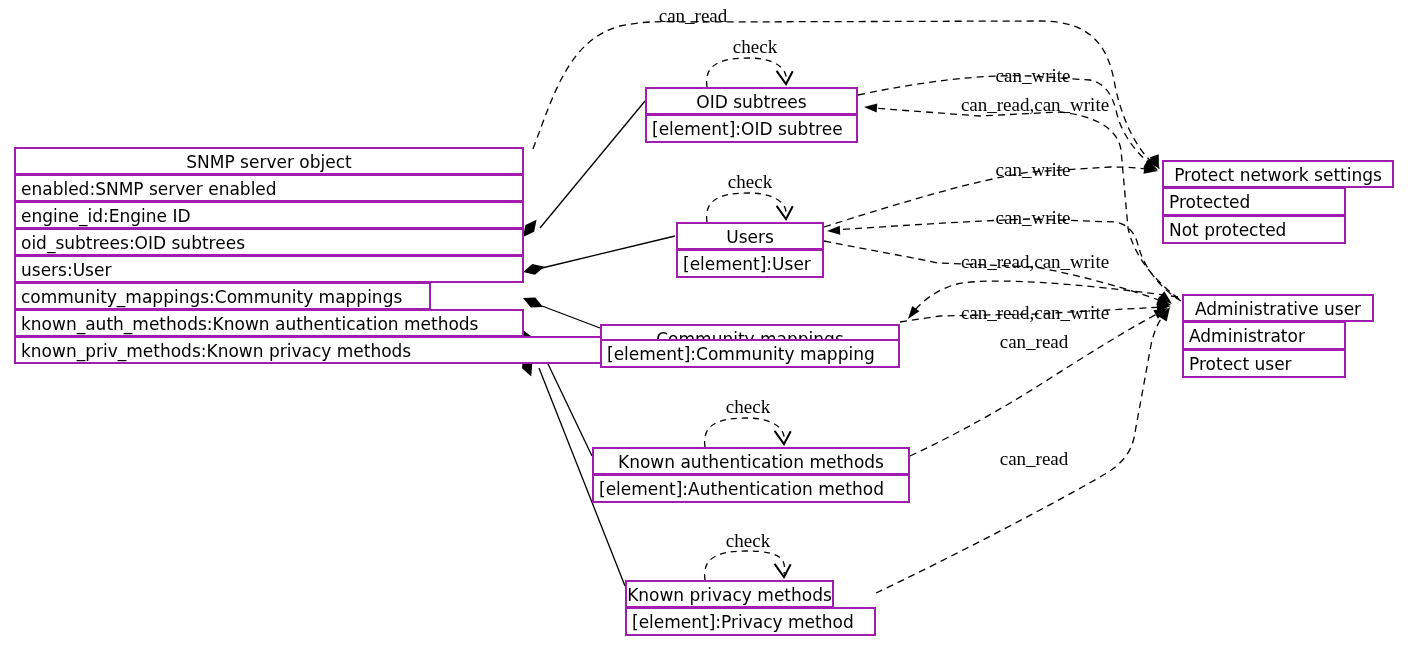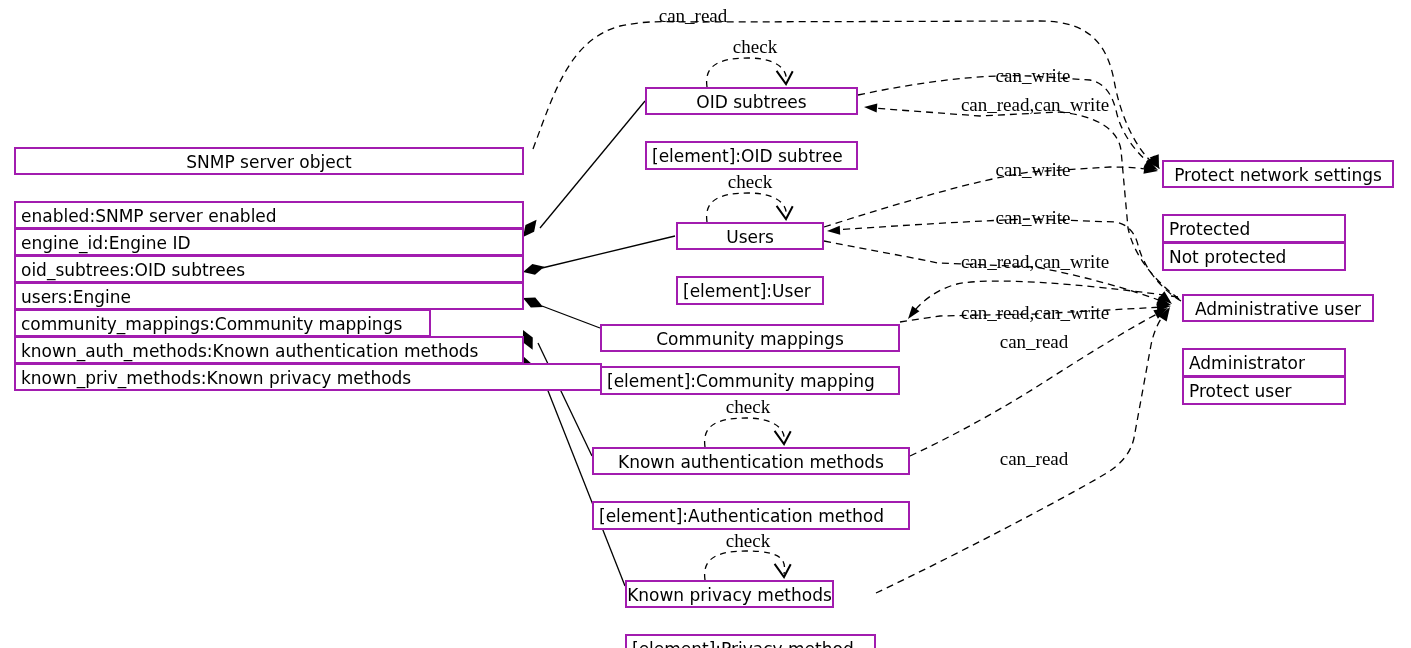--- a/index.html
+++ b/index.html
@@ -17,21 +17,21 @@
     position:absolute;
     box-sizing:border-box;
     border:2px solid #a21caf;
     background:#fff;
     font-size:17px;
     line-height:26px;
     white-space:nowrap;
     overflow:hidden;
   }
   .trow.title{text-align:center;}
-  .trow.attr{text-align:left;padding-left:5px;margin-top:27px;}
+  .trow.attr{text-align:left;padding-left:5px;}
   .elabel{
     position:absolute;z-index:3;
     font-family:"Liberation Serif","DejaVu Serif",serif;
     font-size:19px;line-height:19px;
     white-space:nowrap;
     transform:translate(-50%,-50%);
     background:transparent;
   }
 </style>
 </head>
@@ -101,21 +101,21 @@
       <path d="M-8,-14 L0,0 L8,-12" transform="translate(784,444) rotate(-6)"></path>
       <path d="M-8,-14 L0,0 L8,-12" transform="translate(784,577) rotate(-6)"></path>
     </g>
   </svg>
 
   <div class="node">
     <div class="trow title" style="left:14px;top:147px;width:510px;height:28px">SNMP server object</div>
     <div class="trow attr" style="left:14px;top:174px;width:510px;height:28px">enabled:SNMP server enabled</div>
     <div class="trow attr" style="left:14px;top:201px;width:510px;height:28px">engine_id:Engine ID</div>
     <div class="trow attr" style="left:14px;top:228px;width:510px;height:28px">oid_subtrees:OID subtrees</div>
-    <div class="trow attr" style="left:14px;top:255px;width:510px;height:28px">users:Engine</div>
+    <div class="trow attr" style="left:14px;top:255px;width:510px;height:28px">users:User</div>
     <div class="trow attr" style="left:14px;top:282px;width:417px;height:28px">community_mappings:Community mappings</div>
     <div class="trow attr" style="left:14px;top:309px;width:510px;height:28px">known_auth_methods:Known authentication methods</div>
     <div class="trow attr" style="left:14px;top:336px;width:588px;height:28px">known_priv_methods:Known privacy methods</div>
   </div>
 
   <div class="node">
     <div class="trow title" style="left:645px;top:87px;width:213px;height:28px">OID subtrees</div>
     <div class="trow attr" style="left:645px;top:114px;width:213px;height:29px">[element]:OID subtree</div>
   </div>
 

